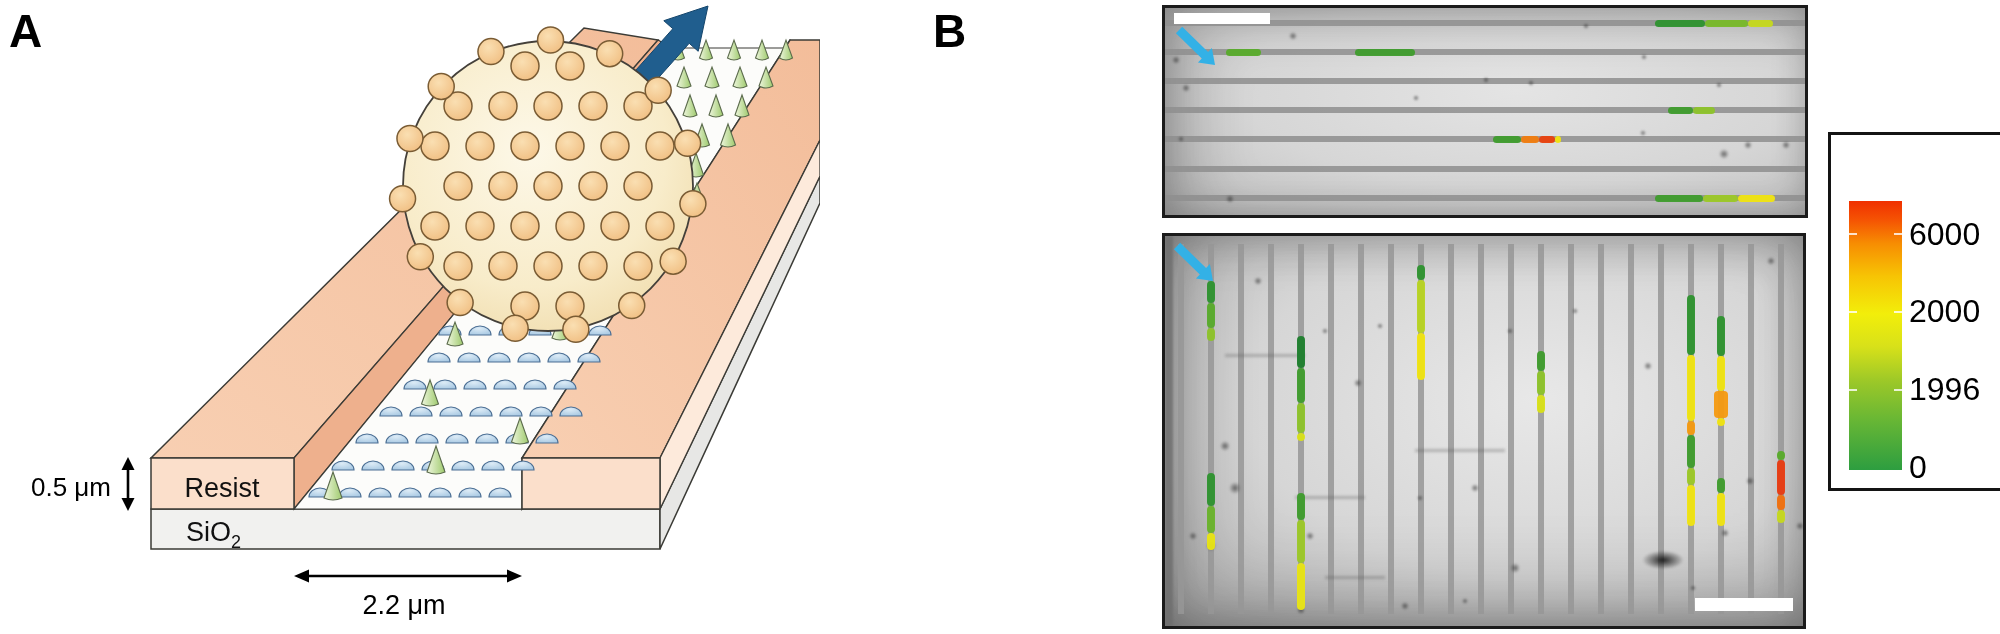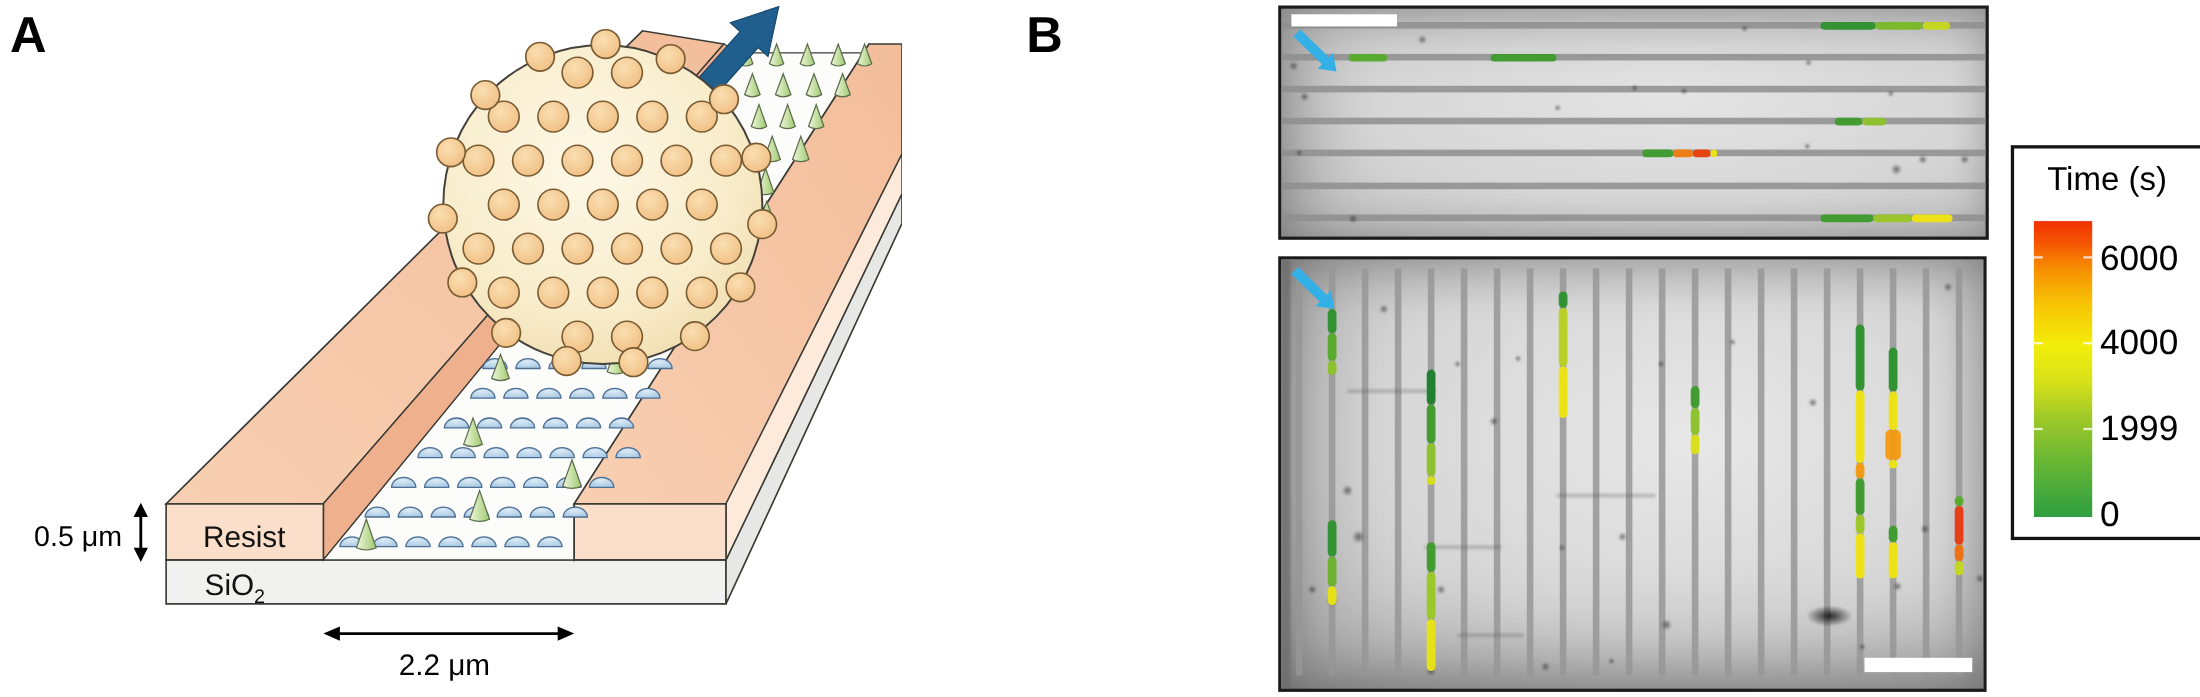--- a/index.html
+++ b/index.html
@@ -374,26 +374,25 @@
       <div class="seg" style="top: 242px; height: 15px; left: 552px; width: 8px; background: rgb(63, 156, 46); z-index: 4;"></div>
       <div class="seg" style="top: 257px; height: 33px; left: 552px; width: 8px; background: rgb(240, 228, 18); z-index: 4;"></div>
       <div class="seg" style="top: 215px; height: 9px; left: 612px; width: 8px; background: rgb(88, 171, 44); z-index: 4;"></div>
       <div class="seg" style="top: 224px; height: 35px; left: 612px; width: 8px; background: rgb(232, 59, 18); z-index: 4;"></div>
       <div class="seg" style="top: 259px; height: 15px; left: 612px; width: 8px; background: rgb(240, 112, 16); z-index: 4;"></div>
       <div class="seg" style="top: 274px; height: 13px; left: 612px; width: 8px; background: rgb(198, 216, 30); z-index: 4;"></div>
       <div class="scalebar" style="left: 530px; top: 362px; width: 98px; height: 13px;"></div>
     </div>
 
   <div id="legend">
-    <div class="cb-title">Time (s)</div>
     <div class="cb-bar"></div>
     <div class="cb-tick" style="left:18px;top:98px;"></div>
       <div class="cb-tick" style="left:63px;top:98px;"></div>
     <div class="cb-tick" style="left:18px;top:176px;"></div>
       <div class="cb-tick" style="left:63px;top:176px;"></div>
     <div class="cb-tick" style="left:18px;top:254px;"></div>
       <div class="cb-tick" style="left:63px;top:254px;"></div>
     <div class="cb-lab" style="top:83px;">6000</div>
-    <div class="cb-lab" style="top:160px;">4000</div>
-    <div class="cb-lab" style="top:238px;">1999</div>
+    <div class="cb-lab" style="top:160px;">2000</div>
+    <div class="cb-lab" style="top:238px;">1996</div>
     <div class="cb-lab" style="top:316px;">0</div>
   </div>
 </div>
 
 </body></html>

